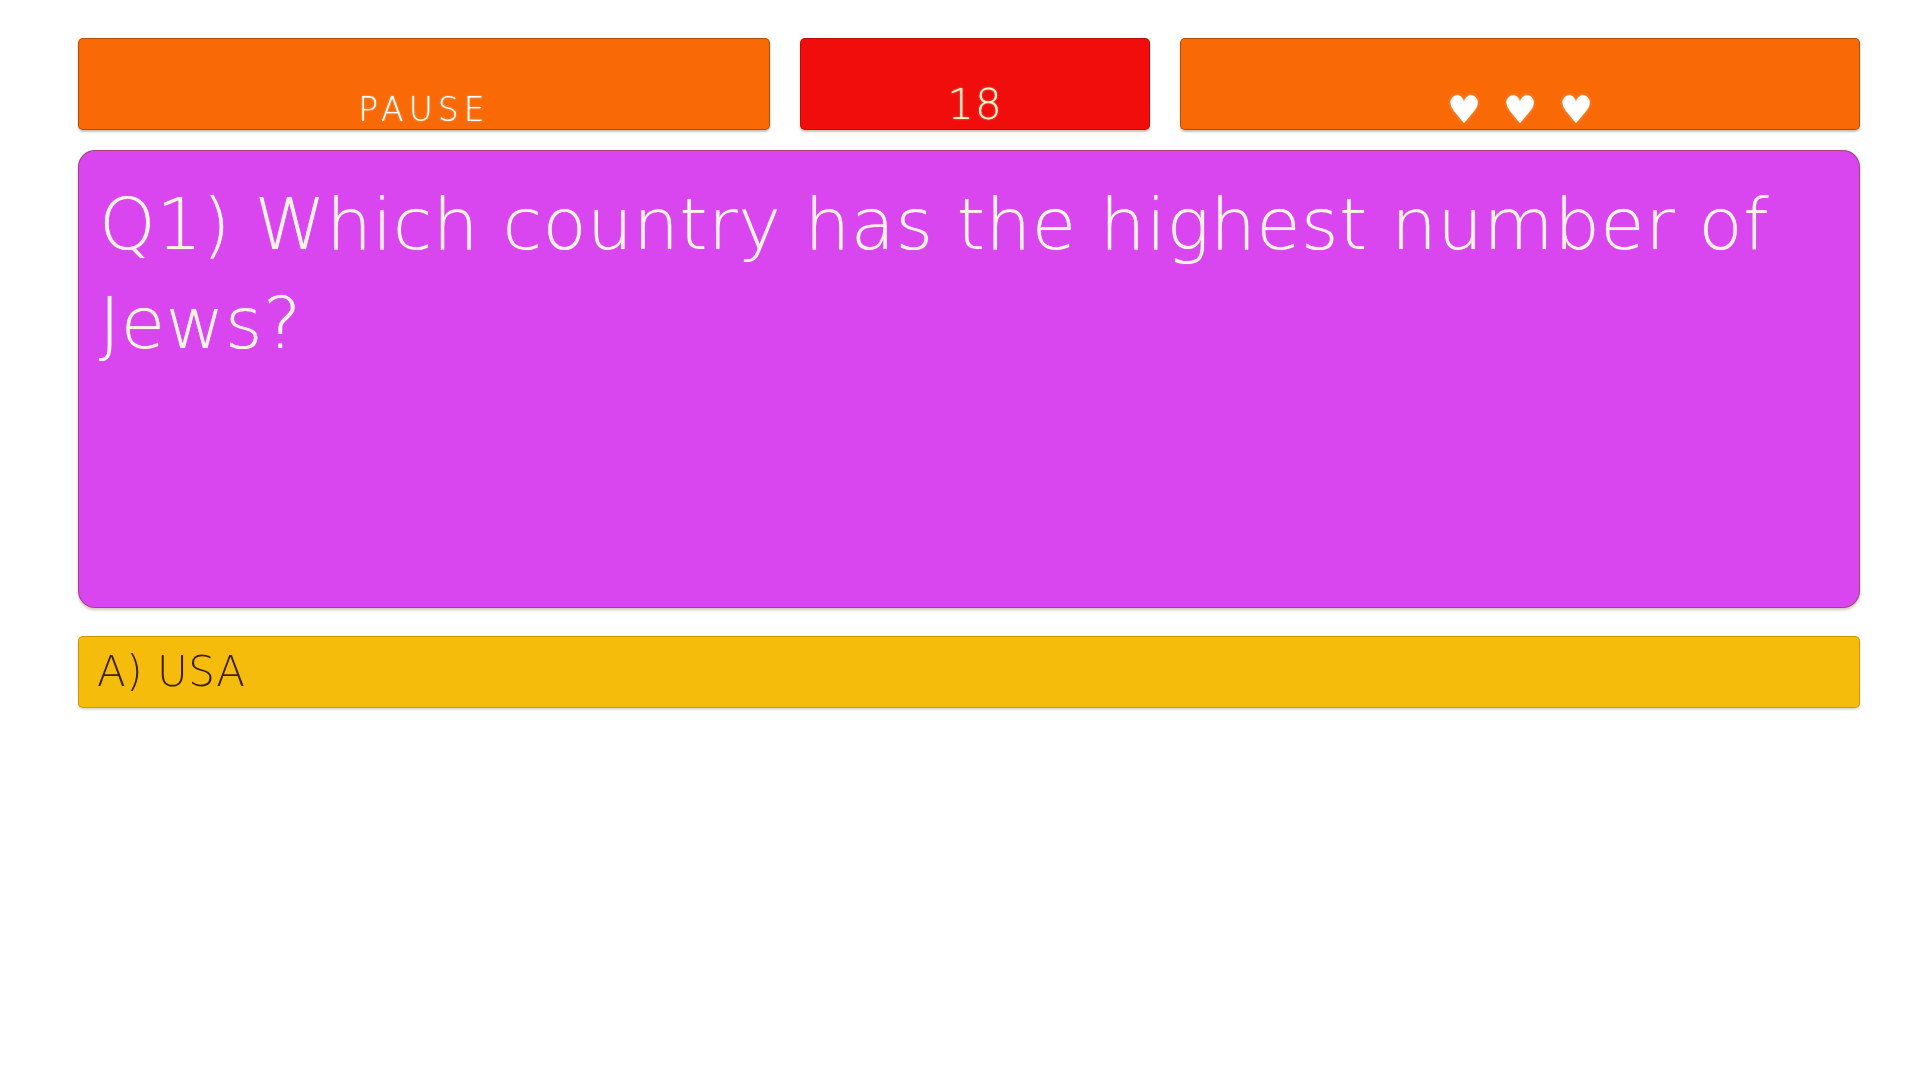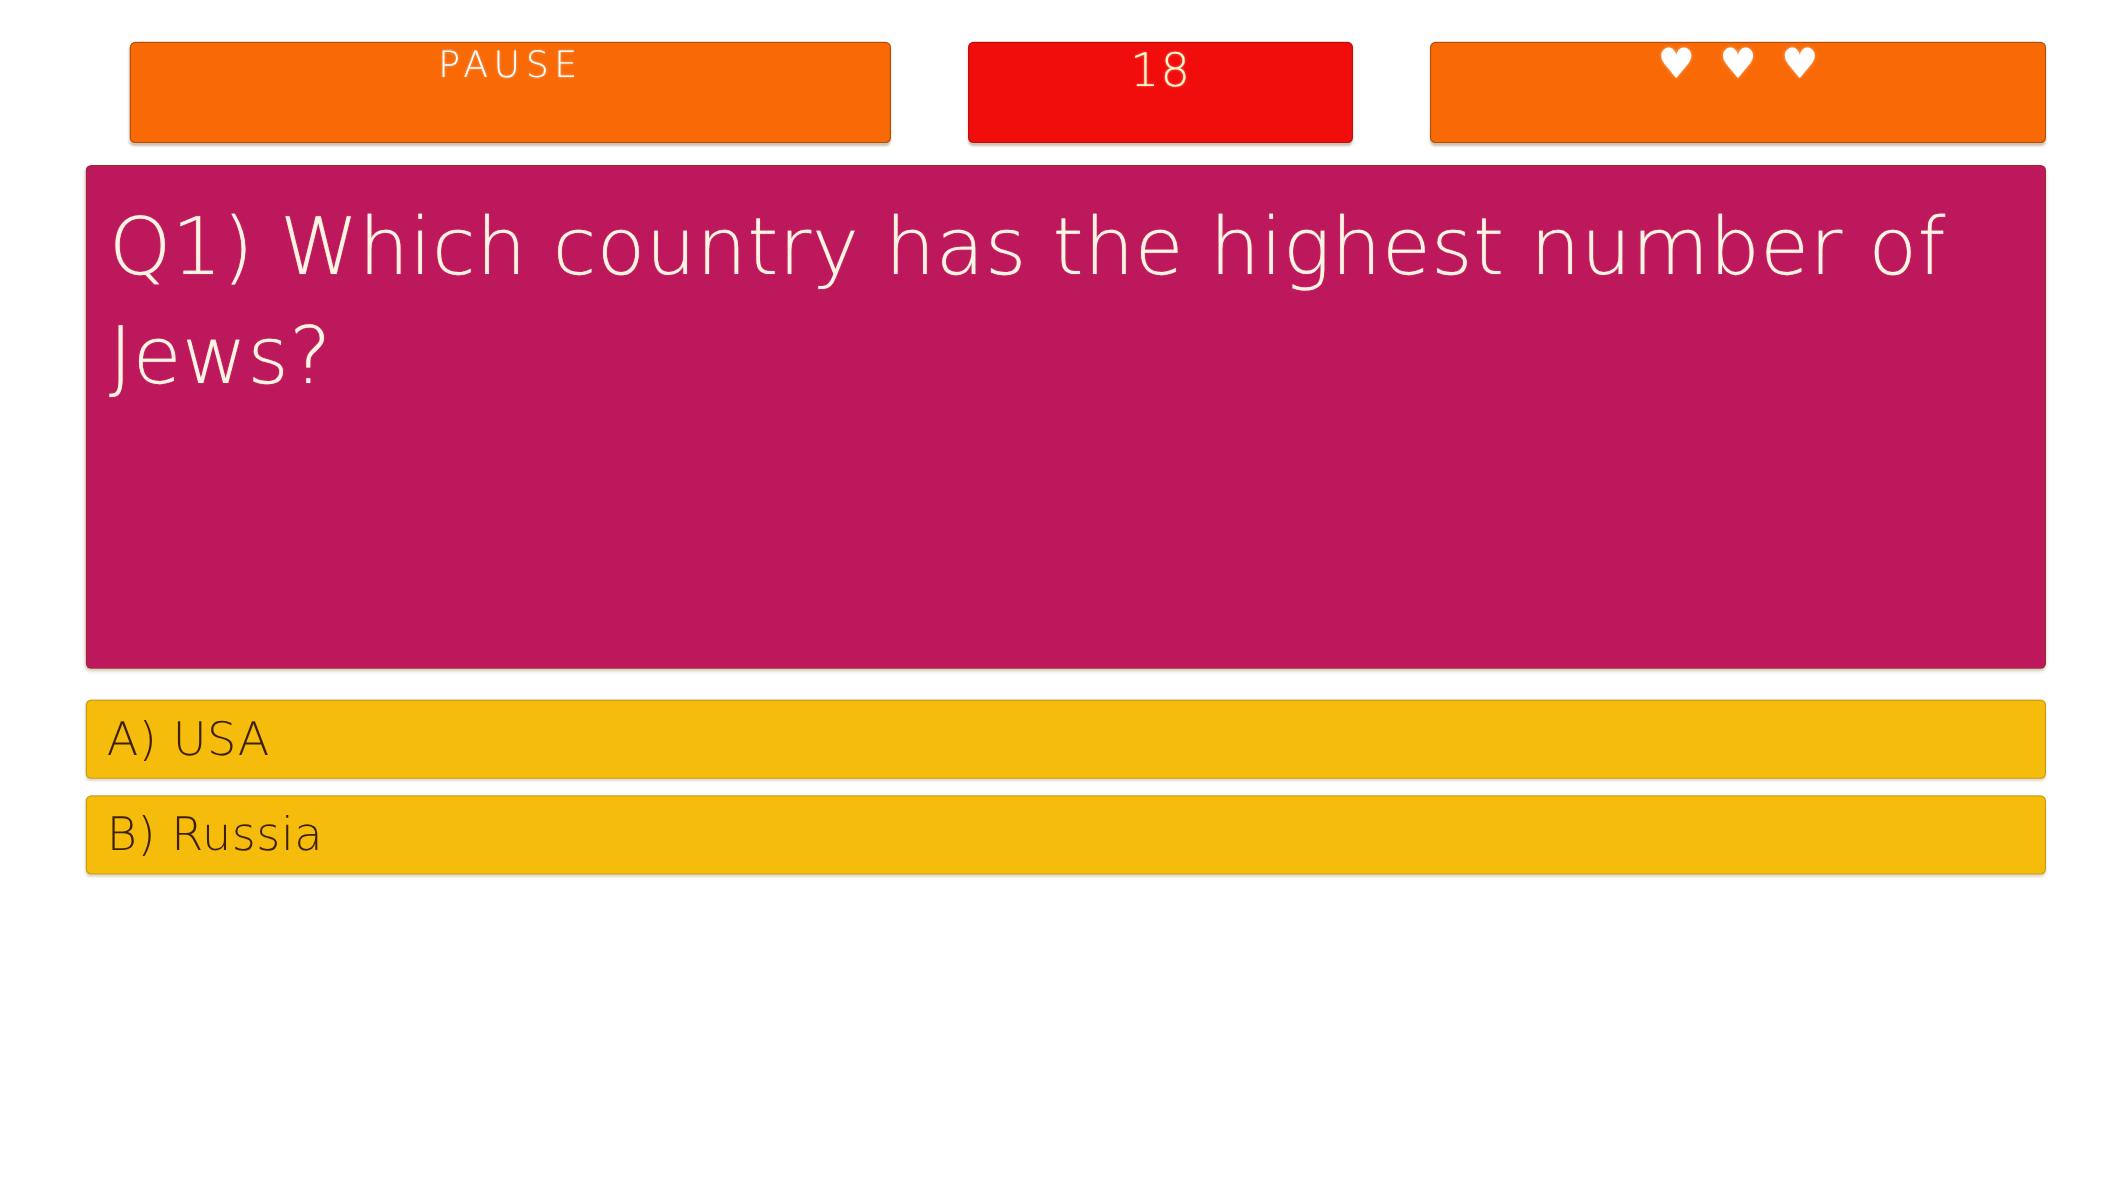--- a/index.html
+++ b/index.html
@@ -31,25 +31,24 @@
     align-items: stretch;
     height: 92px;
     gap: 30px;
     flex: 0 0 auto;
   }
 
   .hud-panel {
     border-radius: 5px;
     box-sizing: border-box;
     display: flex;
-    align-items: flex-start;
+    align-items: flex-end;
     justify-content: center;
     border: 1px solid rgba(120, 55, 5, 0.55);
     box-shadow: 0 2px 2px rgba(90, 45, 5, 0.30);
-    margin-left: 40px;
   }
 
   .pause-btn {
     width: 692px;
     background: #F96A07;
     cursor: pointer;
   }
   .pause-btn .hud-label {
     color: #FFFFFF;
     font-size: 33px;
@@ -85,23 +84,23 @@
     color: #FFFFFF;
     font-size: 38px;
     line-height: 1;
     text-shadow: 0 0 3px rgba(255,255,255,0.45);
   }
 
   
   .question-panel {
     margin-top: 20px;
     height: 458px;
-    background: #be185d;
+    background: #d946ef;
     border: 1px solid rgba(125, 58, 6, 0.5);
-    border-radius: 5px;
+    border-radius: 17px;
     box-shadow: 0 2px 3px rgba(90, 45, 5, 0.28);
     box-sizing: border-box;
     padding: 24px 26px 20px 20px;
     flex: 0 0 auto;
     overflow: hidden;
   }
   .question-text {
     color: #FFF4E2;
     font-size: 72px;
     line-height: 1.38;
@@ -170,21 +169,18 @@
   <div class="question-panel">
     <p class="question-text">Q1) Which country has the highest number of Jews?</p>
   </div>
 
   <div class="options">
 
     <div class="option">
       <span class="option-label">A) USA</span>
     </div>
 
-    <div class="option">
-      <span class="option-label">B) Russia</span>
-    </div>
 
 
 
   </div>
 
 </div>
 
 </body></html>

